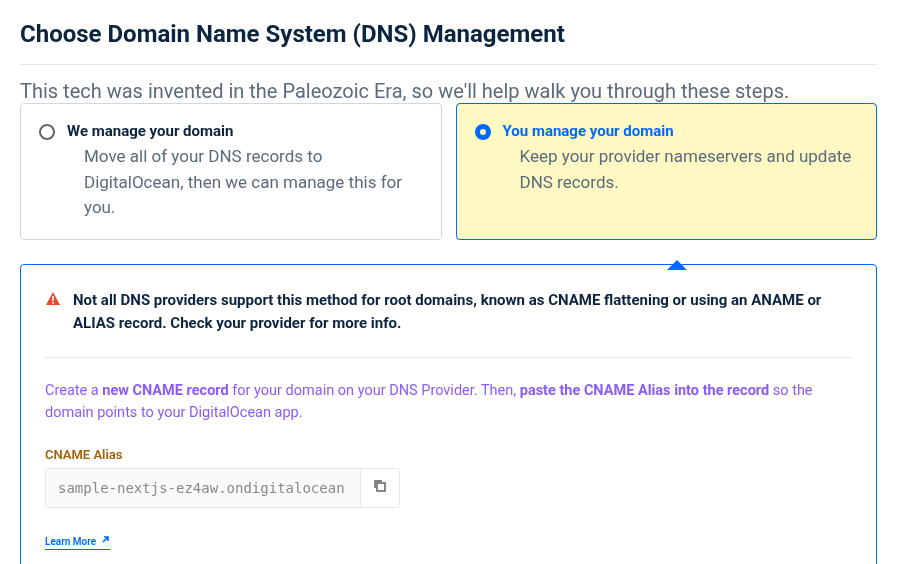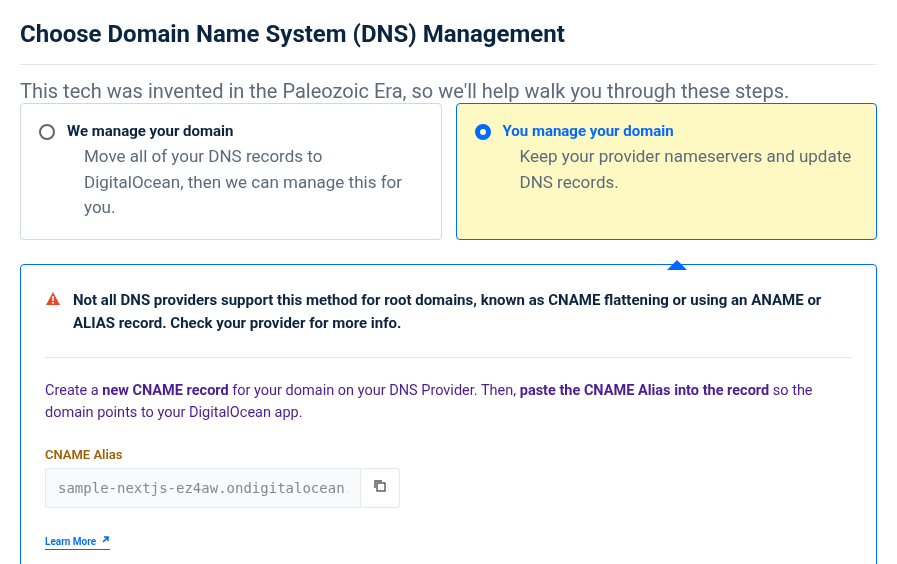--- a/index.html
+++ b/index.html
@@ -108,21 +108,21 @@
       margin-top: 2px;
     }
     .warning-text {
       font-weight: 700;
       color: #0b2540;
       font-size: 15px;
       line-height: 1.55;
     }
     .instruction {
       font-size: 14.5px;
-      color: #4c1d95;
+      color: #8b5cf6;
       line-height: 1.55;
       margin-bottom: 22px;
     }
     .instruction strong { font-weight: 700; }
     .field-label {
       font-size: 13px;
       font-weight: 600;
       color: #a16207;
       margin-bottom: 6px;
     }

